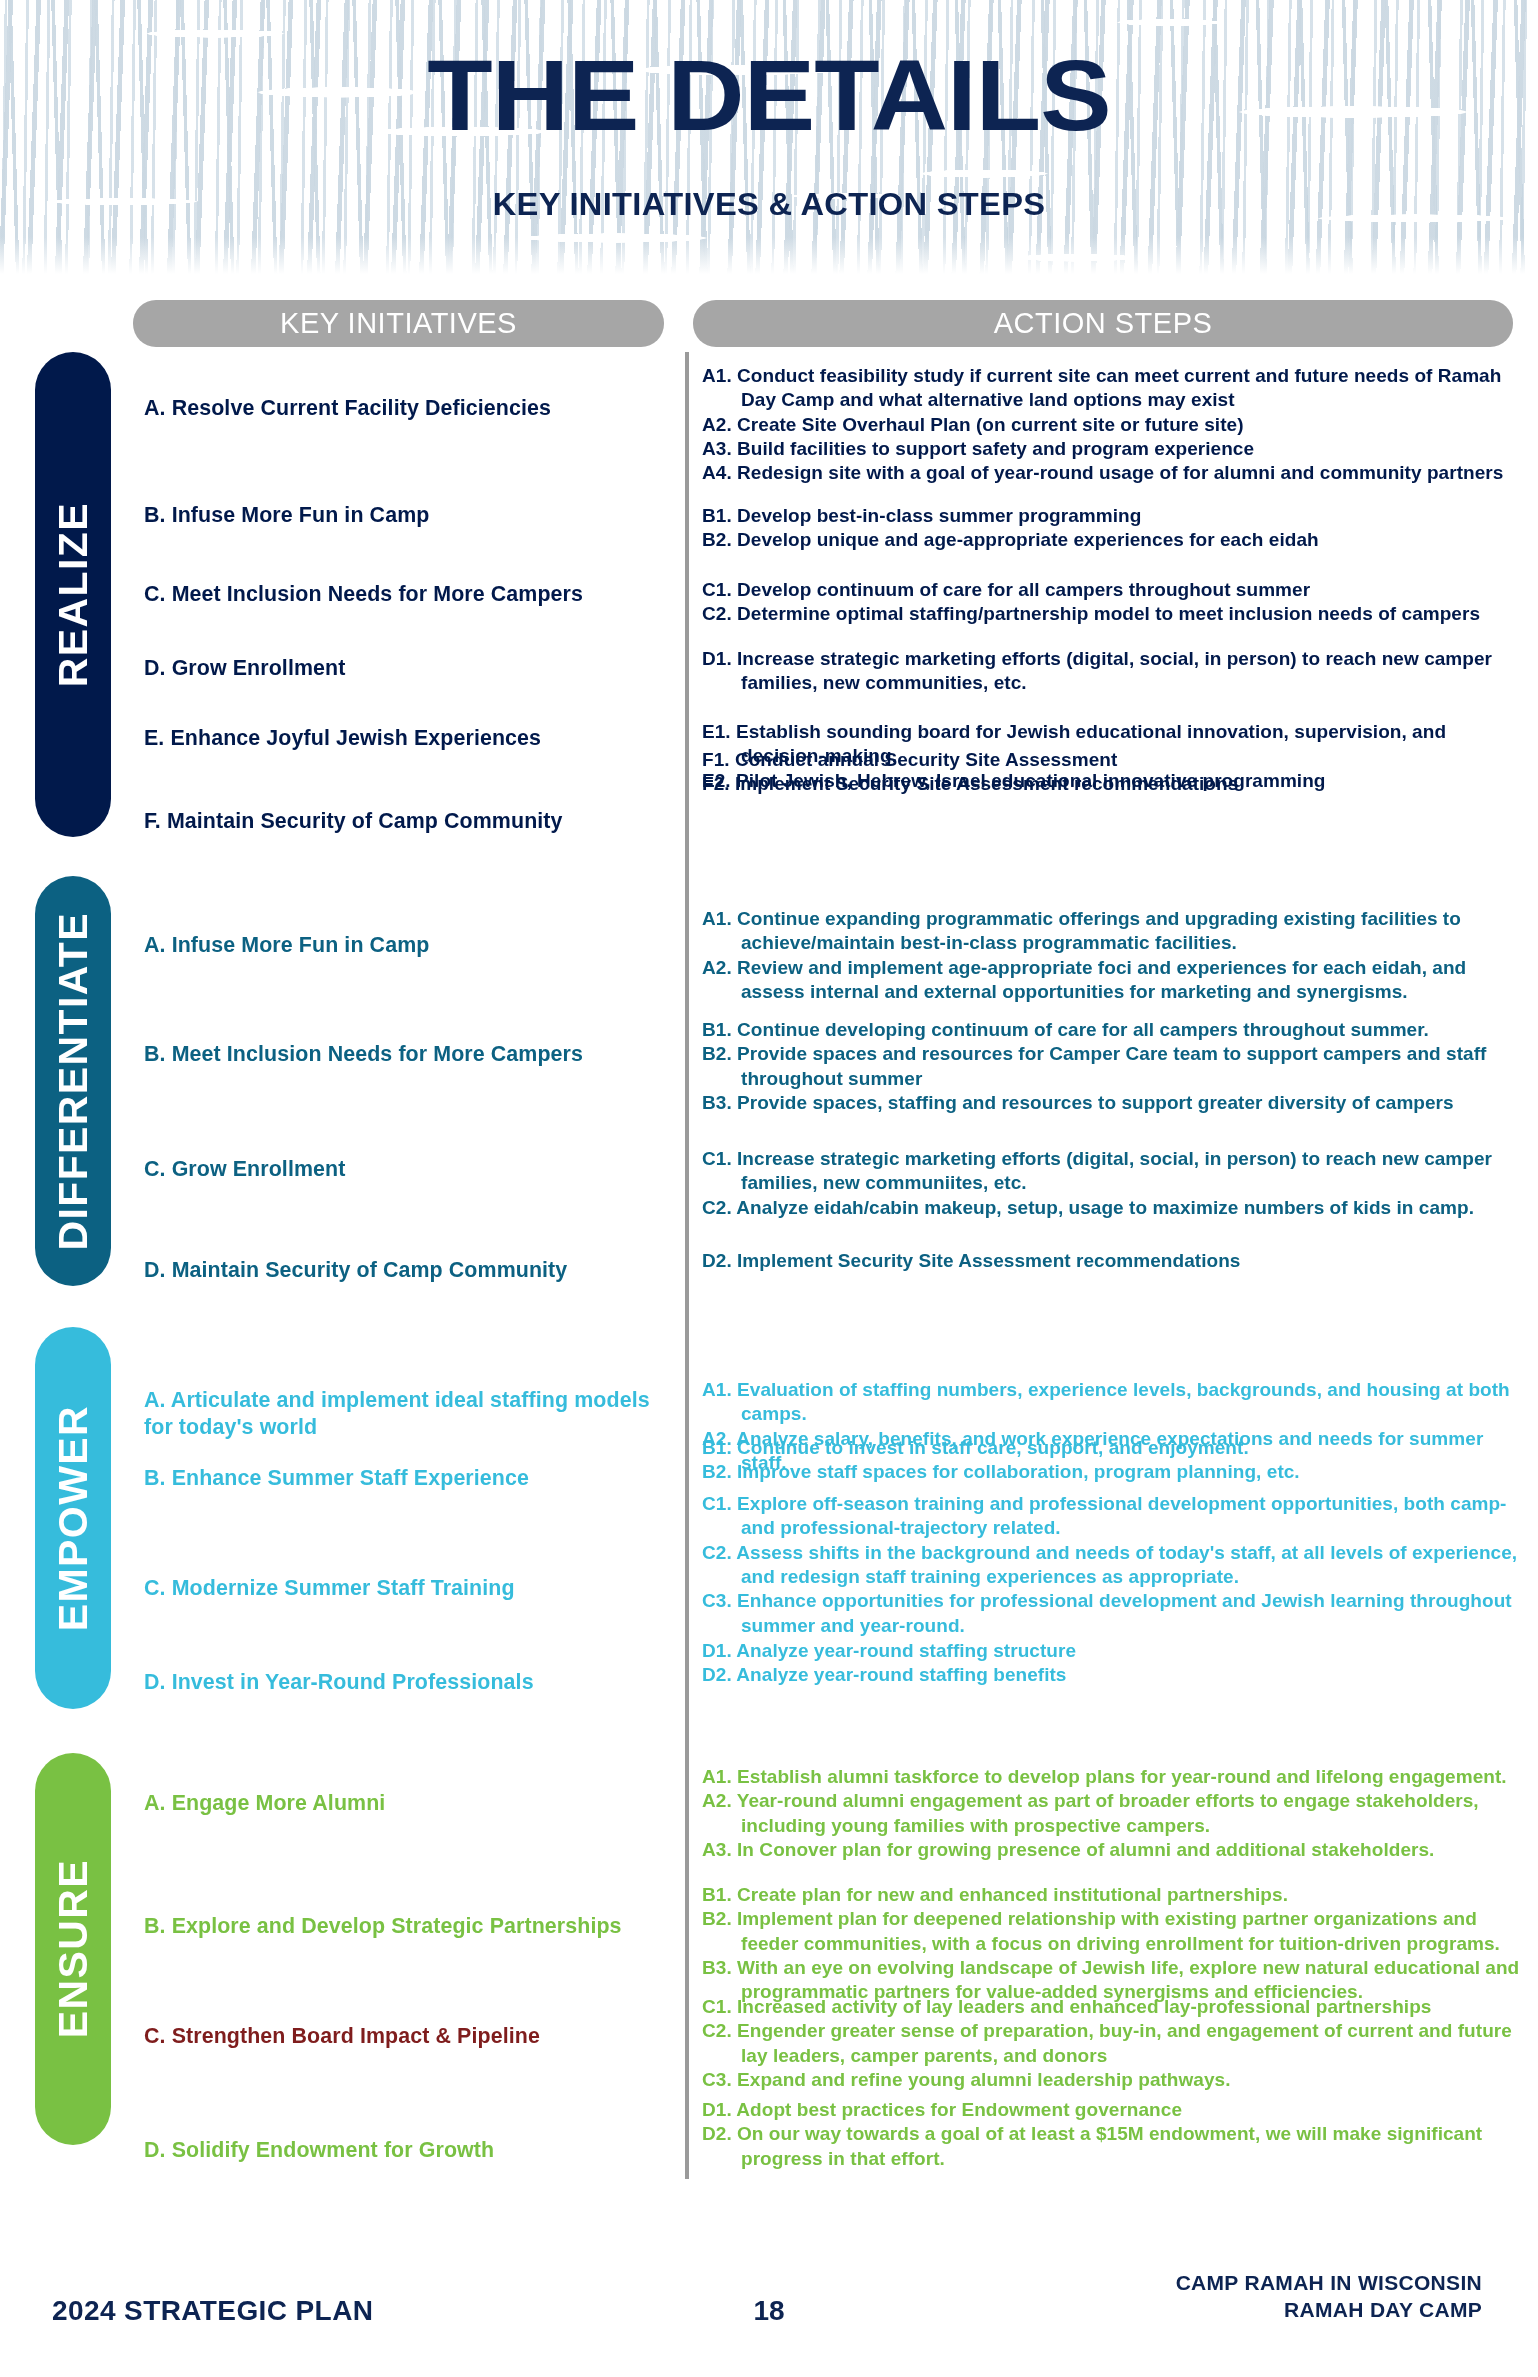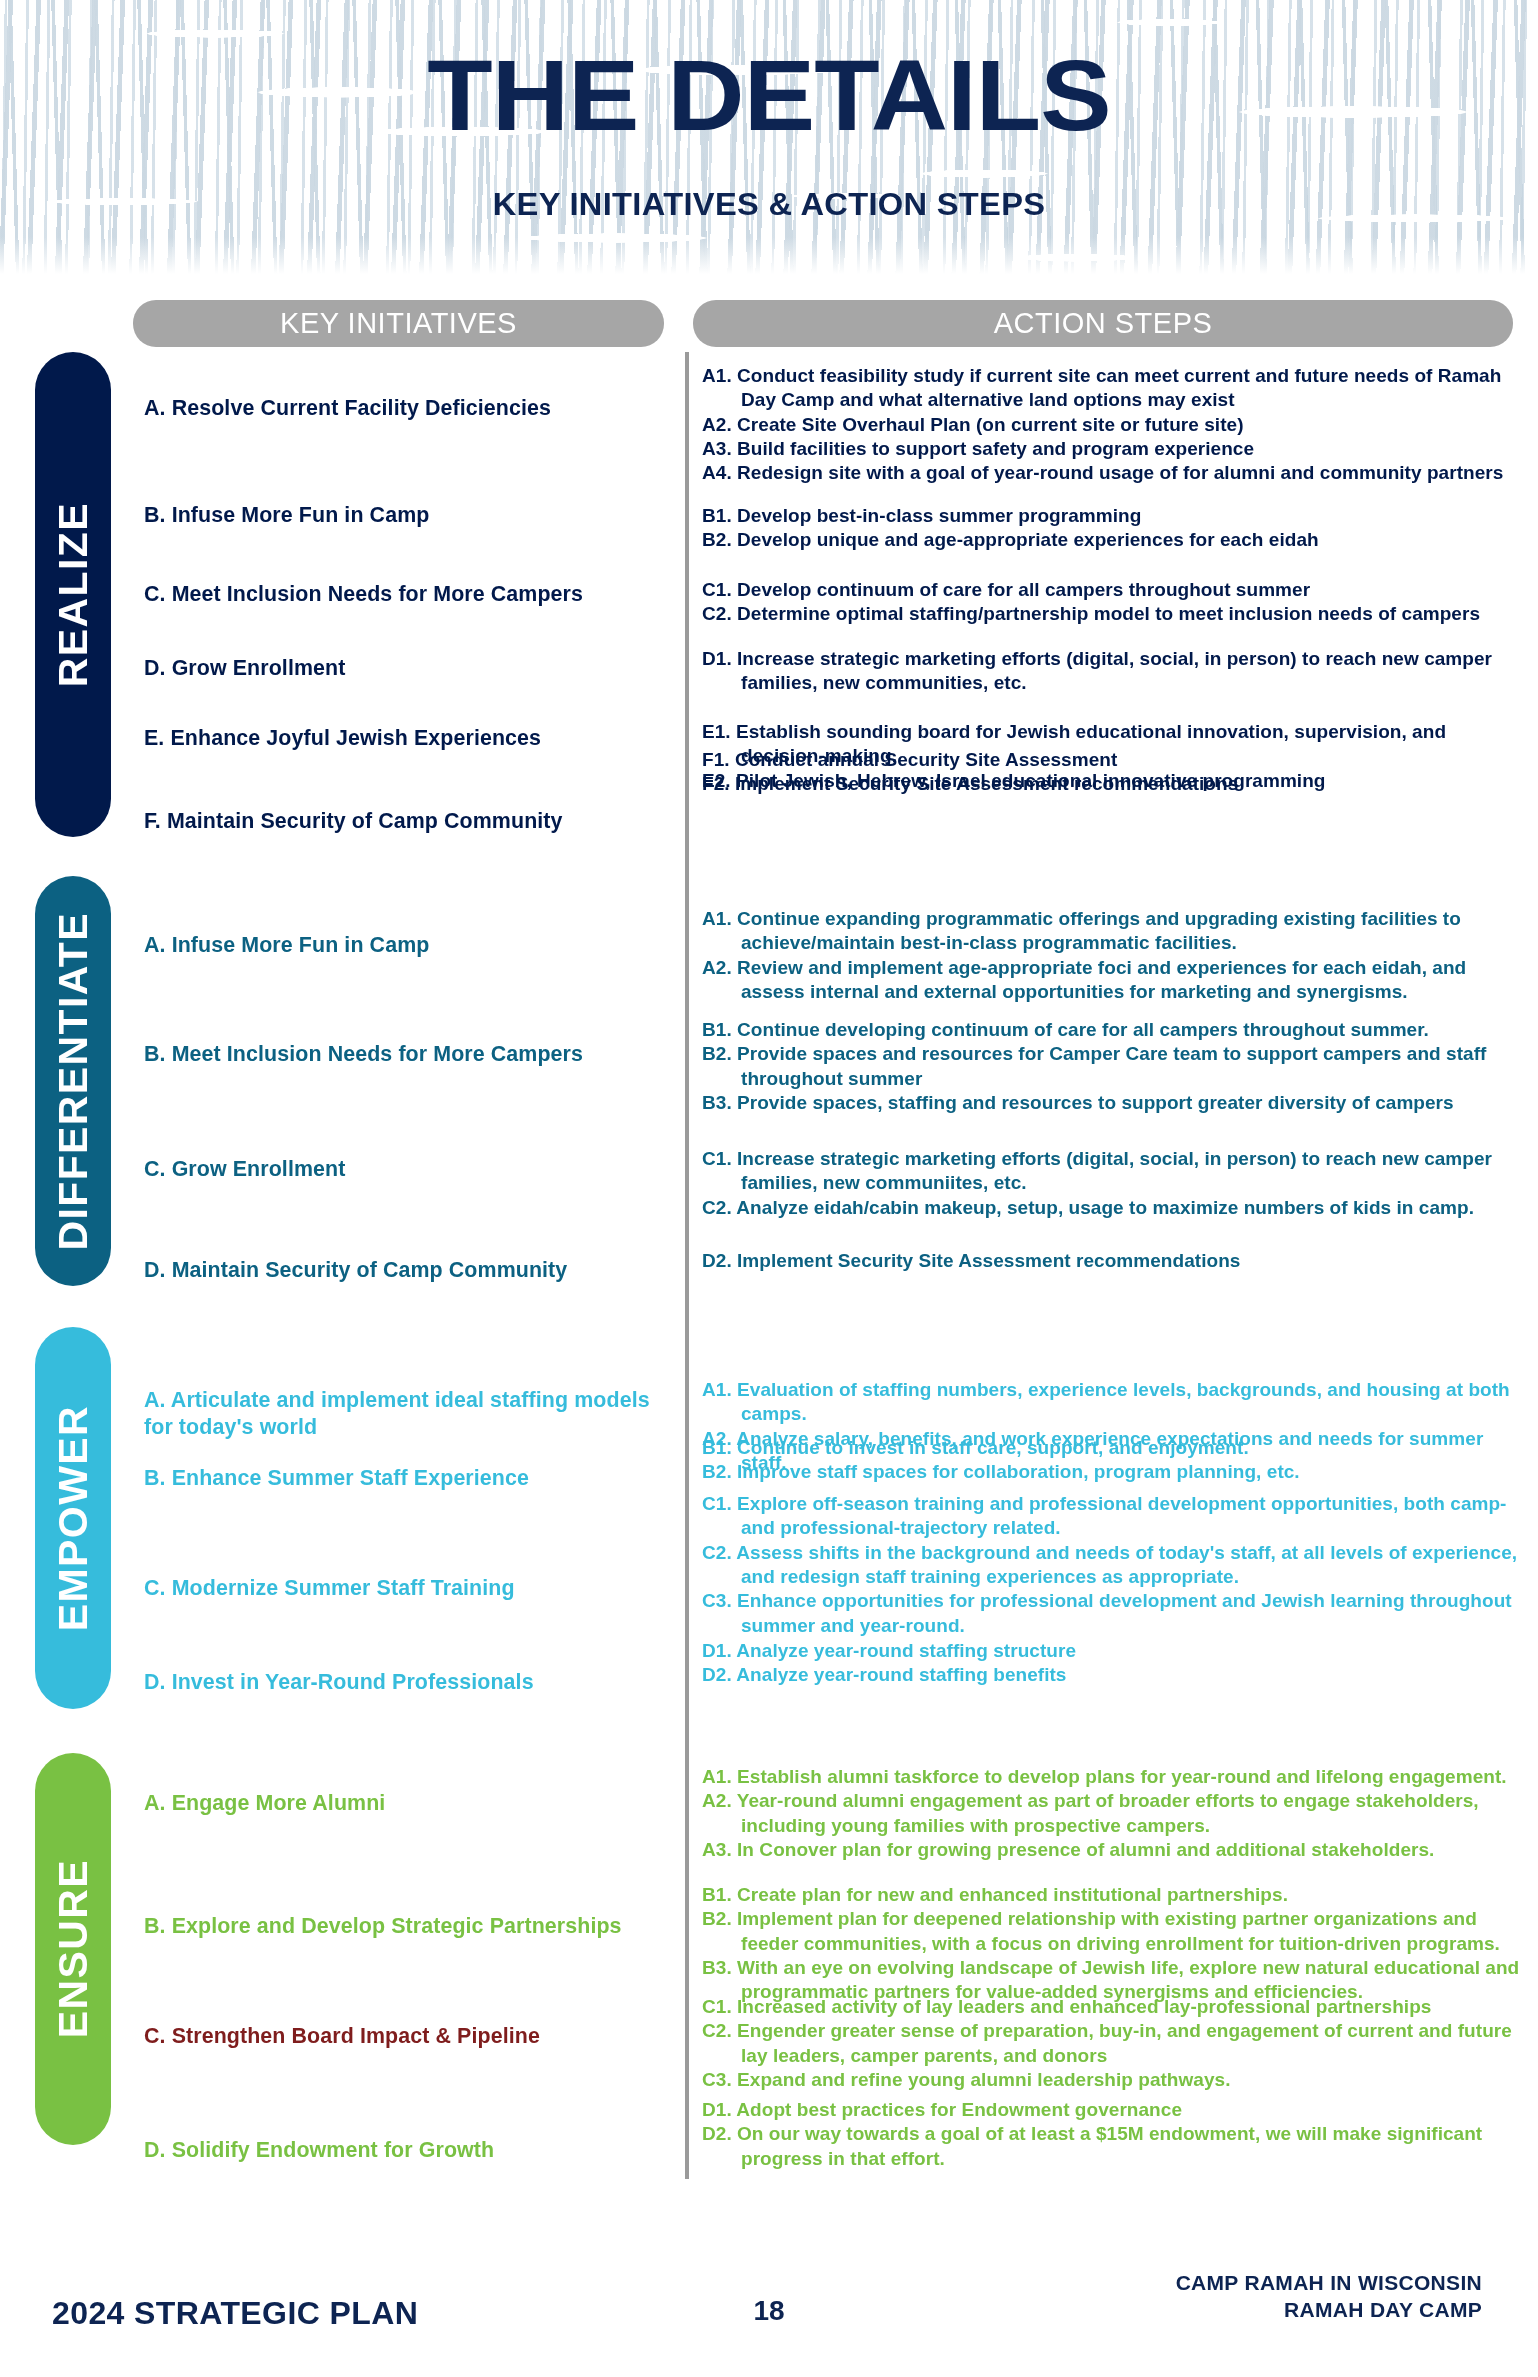--- a/index.html
+++ b/index.html
@@ -174,21 +174,21 @@
     display: block;
     padding-left: 39px;
     text-indent: -39px;
     white-space: pre-wrap;
   }
 
   
   .footer-left {
     position: absolute;
     left: 52px; top: 2295px;
-    font-size: 32px;
+    font-size: 28px;
     font-weight: 700;
     color: #0D2452;
     letter-spacing: 0.4px;
   }
   .footer-page {
     position: absolute;
     left: 0; top: 2295px;
     width: 1538px;
     text-align: center;
     font-size: 28px;

